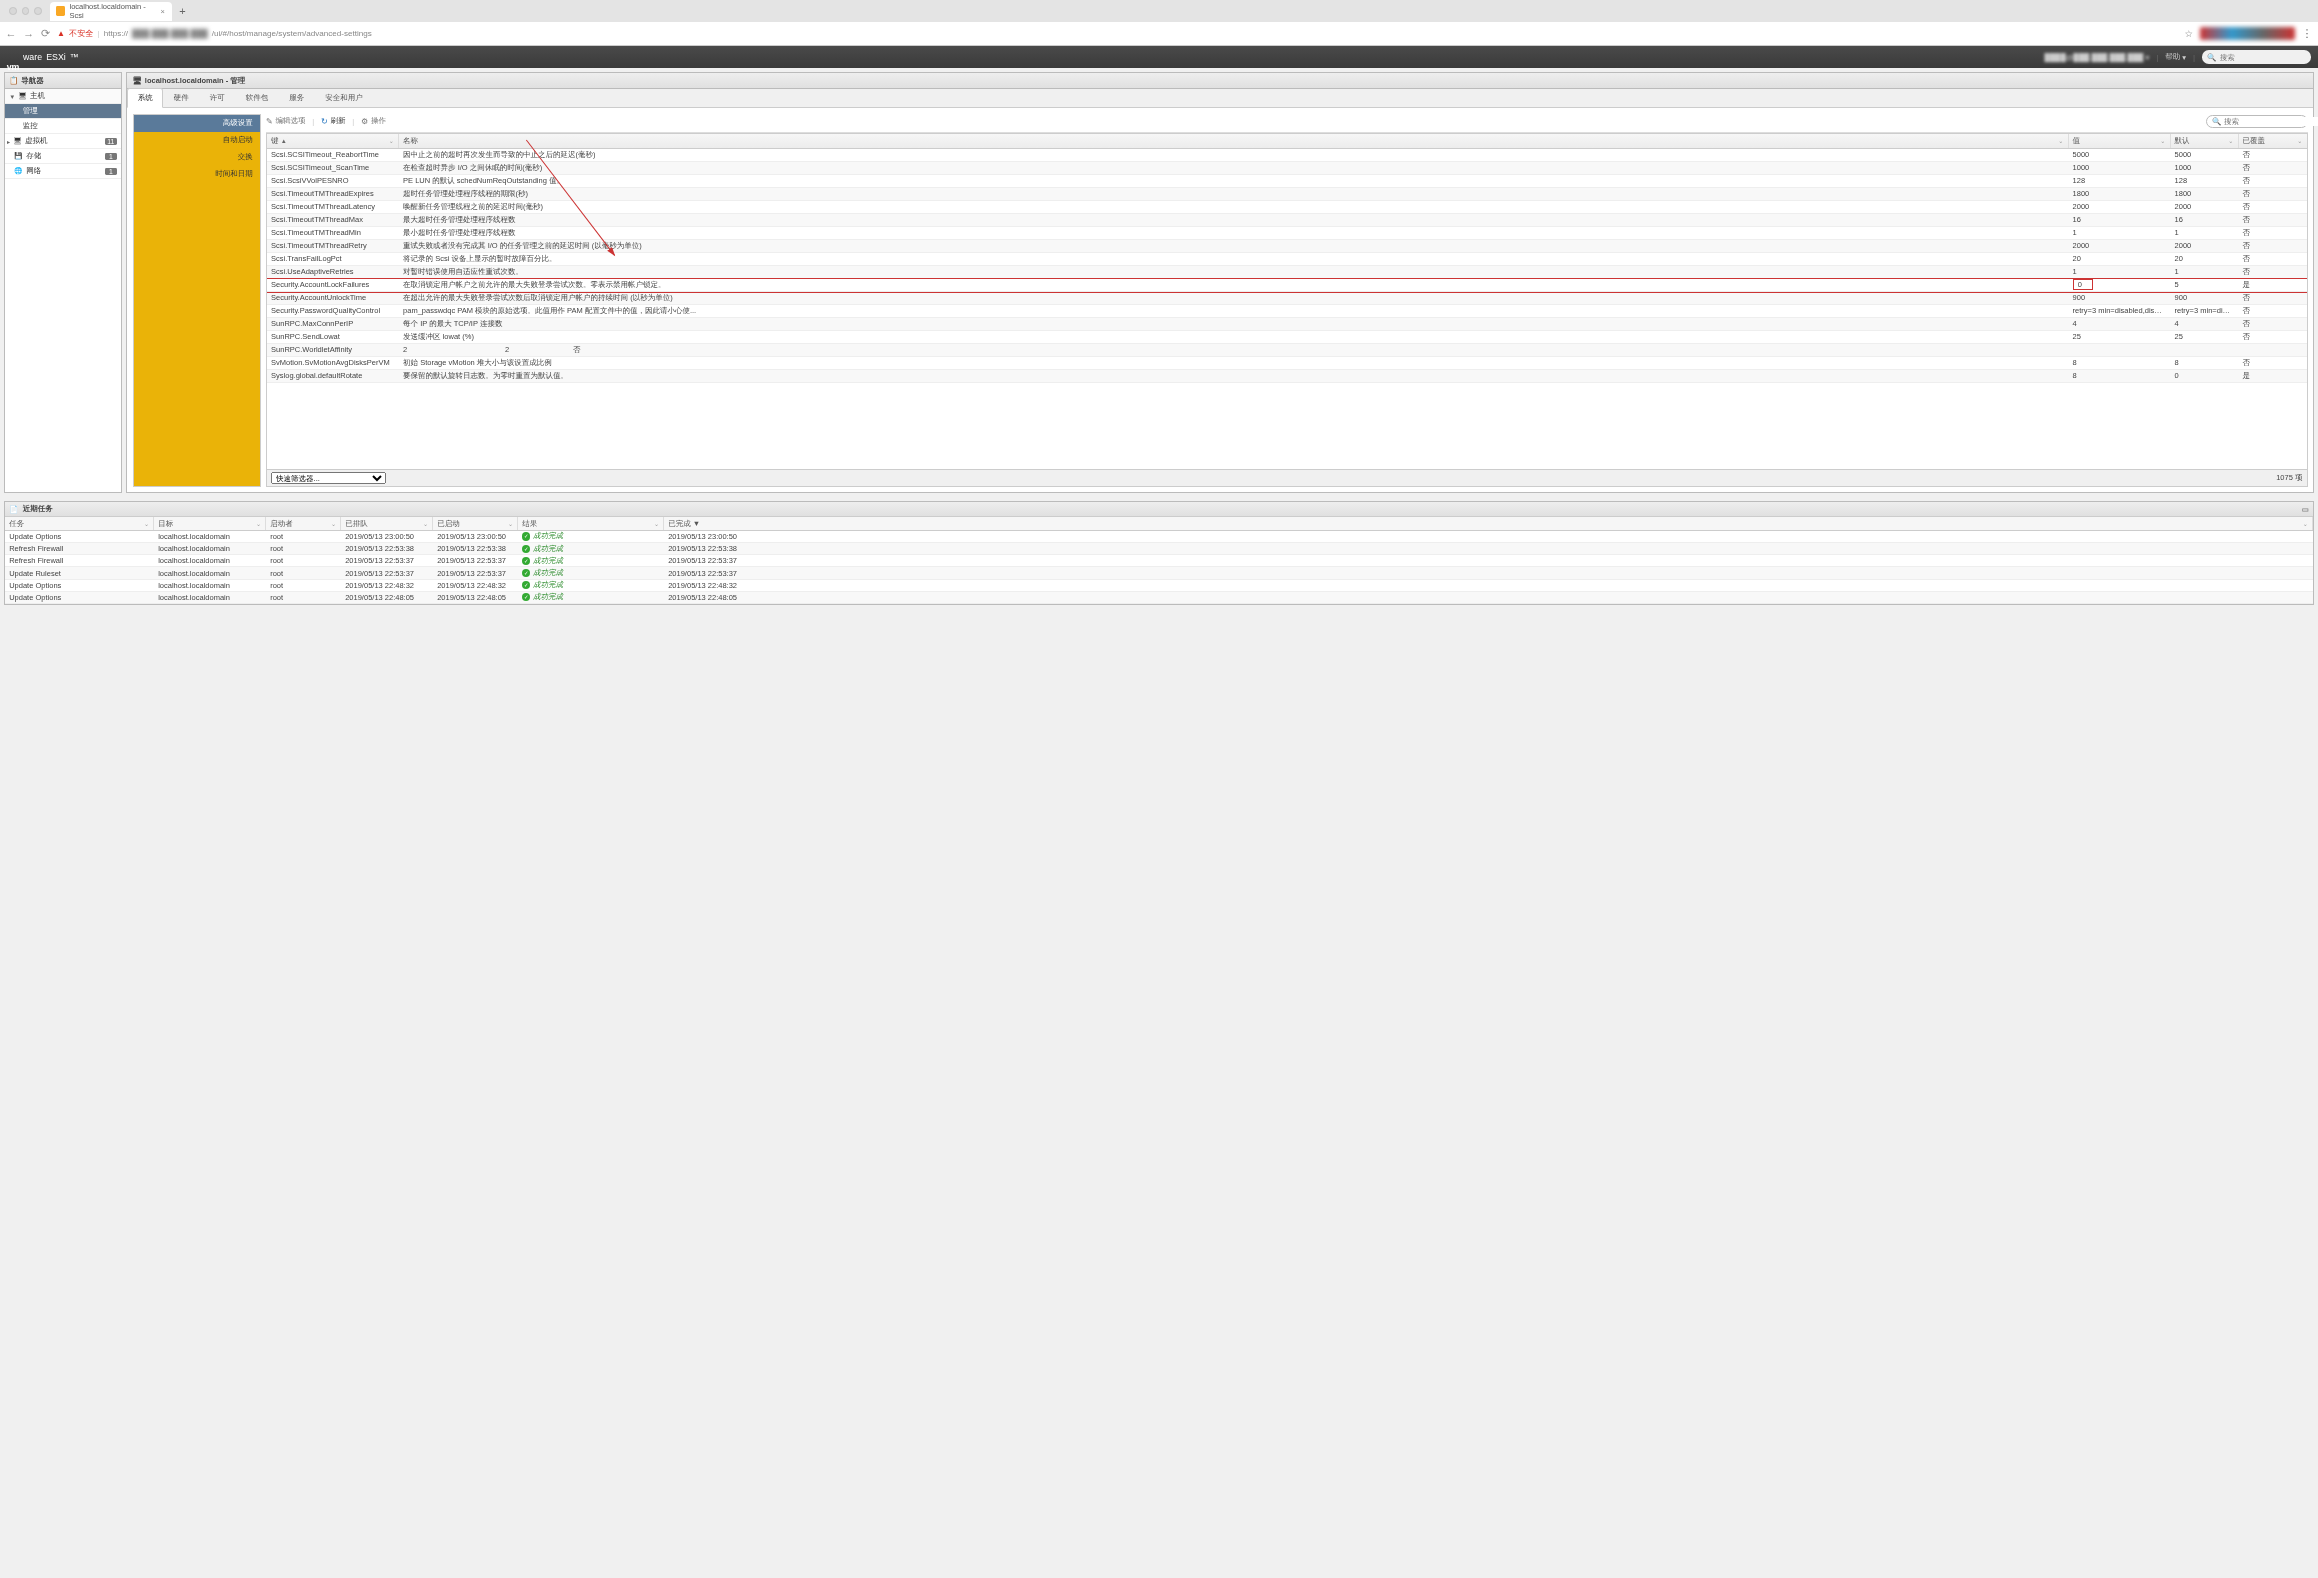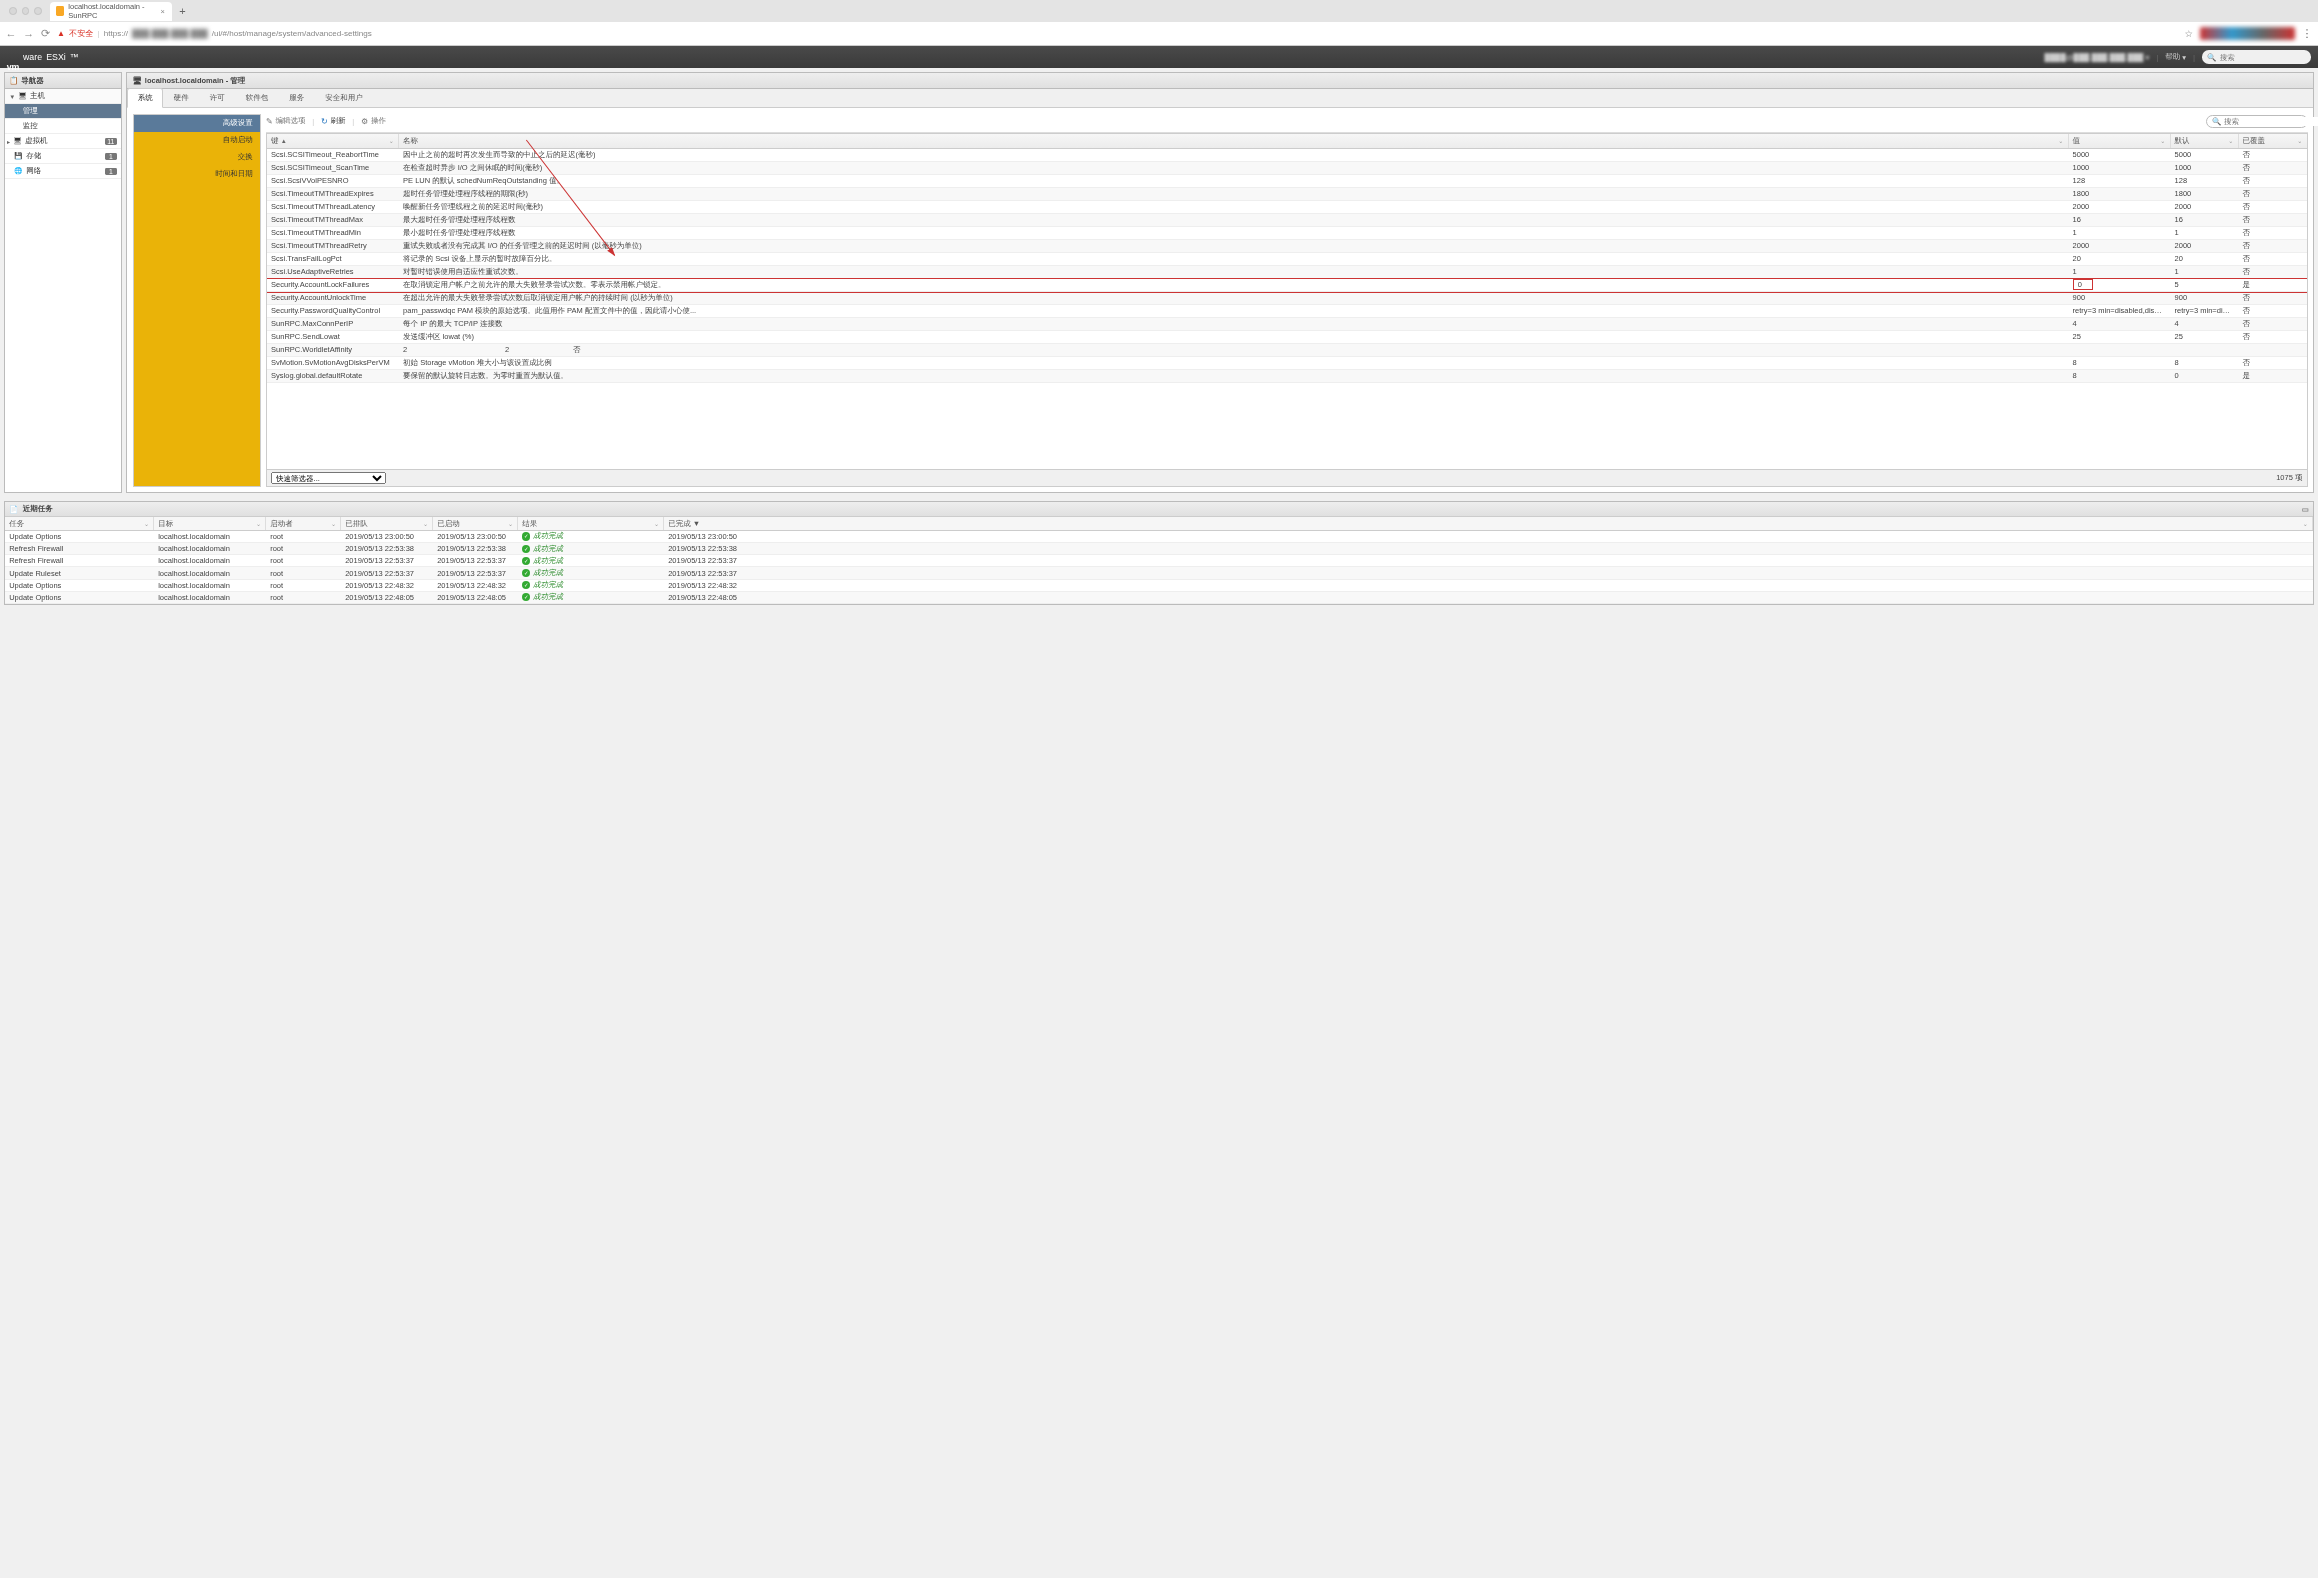--- a/index.html
+++ b/index.html
@@ -130,21 +130,21 @@
 
 <div class="browser-chrome">
   <div class="browser-tabs">
     <div class="traffic-lights">
       <div class="traffic-light"></div>
       <div class="traffic-light"></div>
       <div class="traffic-light"></div>
     </div>
     <div class="browser-tab">
       <span class="favicon"></span>
-      <span>localhost.localdomain - SunRPC</span>
+      <span>localhost.localdomain - Scsi</span>
       <span style="color:#888;">×</span>
     </div>
     <div class="new-tab">+</div>
   </div>
   <div class="address-row">
     <div class="nav-btns">
       <span class="nav-btn">←</span>
       <span class="nav-btn">→</span>
       <span class="nav-btn">⟳</span>
     </div>

